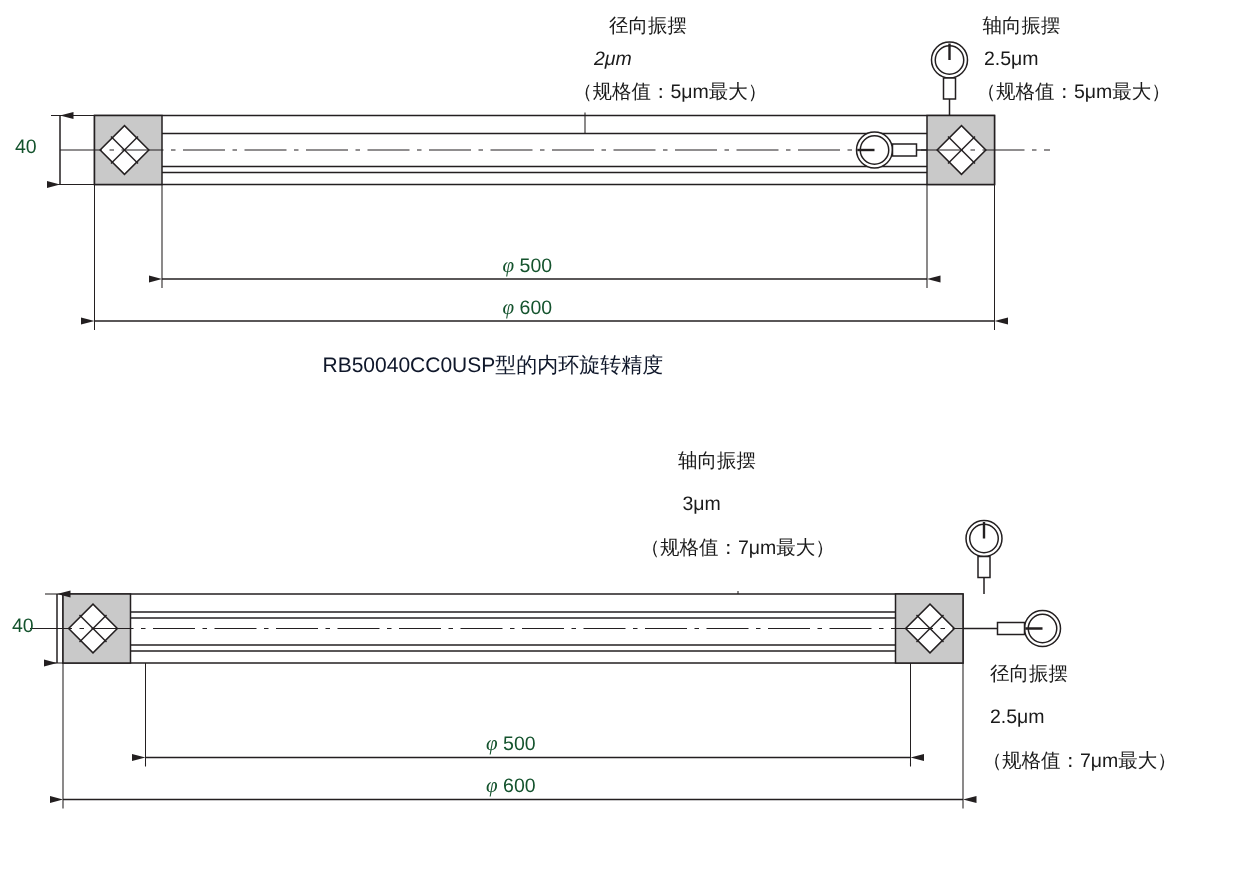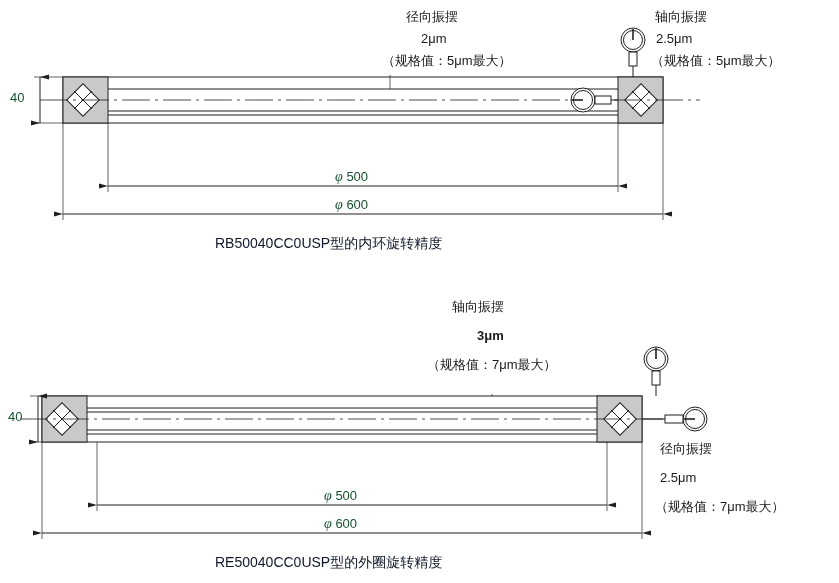--- a/index.html
+++ b/index.html
@@ -140,44 +140,43 @@
       <line x1="97" y1="442" x2="97" y2="511" stroke-width="0.7"></line>
       <line x1="607" y1="442" x2="607" y2="511" stroke-width="0.7"></line>
 
       <line x1="42" y1="533" x2="642" y2="533" marker-start="url(#arrL)" marker-end="url(#arrR)"></line>
       <line x1="42" y1="442" x2="42" y2="539" stroke-width="0.7"></line>
       <line x1="642" y1="442" x2="642" y2="539" stroke-width="0.7"></line>
     </g>
   </svg>
 
   <div class="lbl" style="left:406px;top:8px;">径向振摆</div>
-  <div class="lbl" style="left:421px;top:30px;">2μm</div>
+  <div class="lbl" style="left:396px;top:30px;font-style:italic;">2μm</div>
   <div class="lbl" style="left:382px;top:52px;">（规格值：5μm最大）</div>
 
   <div class="lbl" style="left:655px;top:8px;">轴向振摆</div>
   <div class="lbl" style="left:656px;top:30px;">2.5μm</div>
   <div class="lbl" style="left:651px;top:52px;">（规格值：5μm最大）</div>
 
   <div class="dim" style="left:10px;top:90px;">40</div>
 
   <div class="dim" style="left:335px;top:169px;"><span class="phi">φ</span> <span>500</span></div>
 
   <div class="dim" style="left:335px;top:197px;"><span class="phi">φ</span> <span>600</span></div>
 
   <div class="caption" style="left:215px;top:235px;">RB50040CC0USP型的内环旋转精度</div>
 
   <div class="lbl" style="left:452px;top:298px;">轴向振摆</div>
-  <div class="lbl" style="left:477px;top:327px;font-weight:bold;">3μm</div>
+  <div class="lbl" style="left:455px;top:327px;">3μm</div>
   <div class="lbl" style="left:427px;top:356px;">（规格值：7μm最大）</div>
 
   <div class="lbl" style="left:660px;top:440px;">径向振摆</div>
   <div class="lbl" style="left:660px;top:469px;">2.5μm</div>
   <div class="lbl" style="left:655px;top:498px;">（规格值：7μm最大）</div>
 
   <div class="dim" style="left:8px;top:409px;">40</div>
 
   <div class="dim" style="left:324px;top:488px;"><span class="phi">φ</span> <span>500</span></div>
 
   <div class="dim" style="left:324px;top:516px;"><span class="phi">φ</span> <span>600</span></div>
 
-  <div class="caption" style="left:215px;top:554px;">RE50040CC0USP型的外圈旋转精度</div>
 
 </div>
 
 </body></html>

